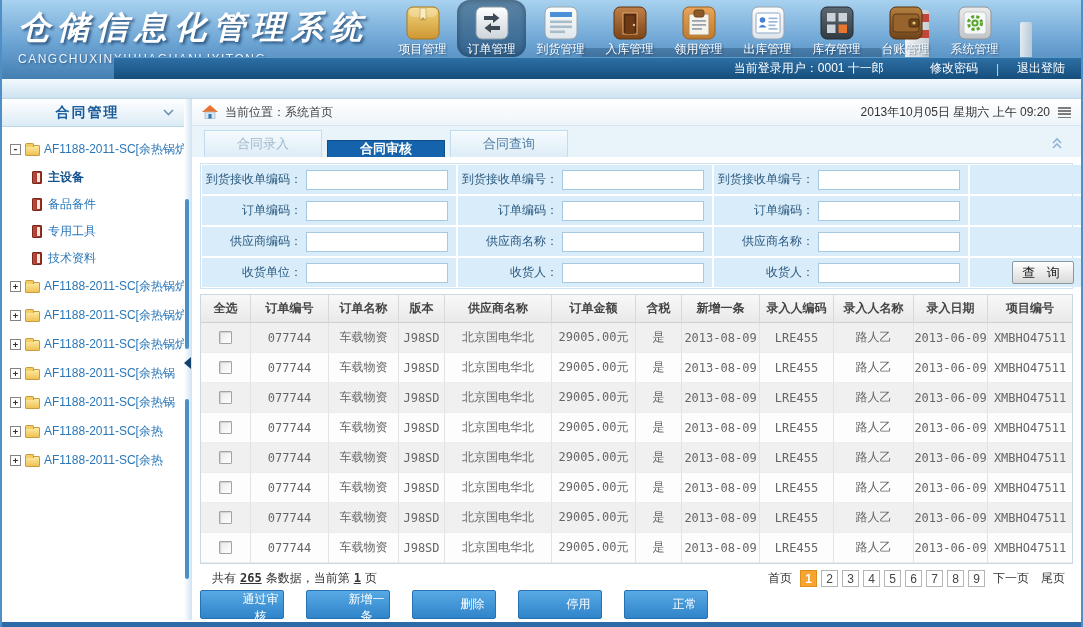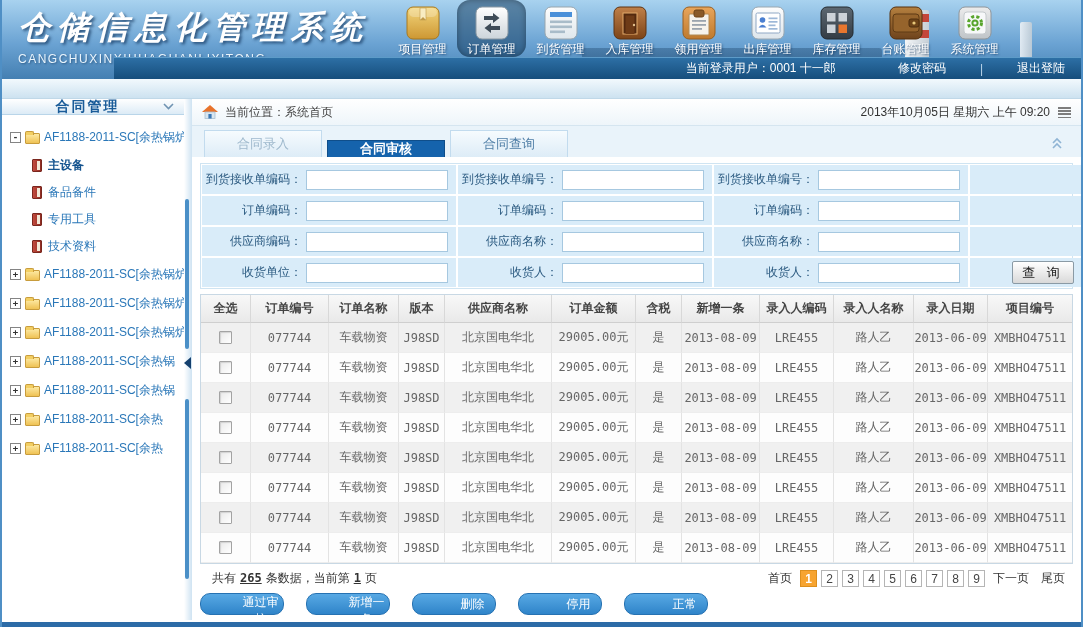--- a/index.html
+++ b/index.html
@@ -22,31 +22,31 @@
   .logo-sub { margin-top:2px; font-size:12px; color:#eaf5fd; letter-spacing:1.5px;
     text-shadow:1px 1px 2px rgba(20,55,95,.6); }
   .nav { position:absolute; left:386px; top:0; height:60px; display:flex; z-index:2; }
   .nav-item { width:69px; height:57px; display:flex; flex-direction:column; align-items:center;
     justify-content:flex-start; padding-top:6px; cursor:pointer; }
   .nav-item.active { background:rgba(9,48,84,.48); border-radius:13px; box-shadow:inset 0 0 6px rgba(0,0,0,.35); }
   .nav-item .ic { width:34px; height:34px; }
   .nav-item .nav-label { margin-top:1px; font-size:12px; color:#fff; text-shadow:1px 1px 2px rgba(20,55,95,.8); white-space:nowrap; }
   .userbar { position:absolute; left:112px; right:0; bottom:0; height:22px; z-index:4;
     background:linear-gradient(180deg,#2d6fa5,#164e7c); border-top:1px solid #5d9bc8;
-    display:flex; align-items:center; justify-content:flex-end; gap:16px; padding-right:16px;
+    display:flex; align-items:center; justify-content:flex-end; gap:0; padding-right:16px;
     color:#fff; font-size:12px; }
   .userbar span.who { margin-right:46px; }
   .userbar a { color:#fff; text-decoration:none; cursor:pointer; }
   .userbar .sep { margin:0 18px; color:#bcd6ea; }
   
   .substrip { height:20px; background:linear-gradient(180deg,#f2f9fd,#cde2f0); border-bottom:1px solid #c0d8e8; }
   
   .main { display:flex; height:521px; background:#fff; }
   .sidebar { width:182px; background:#fff; flex:none; }
-  .side-header { height:16px; background:linear-gradient(180deg,#ffffff,#dcebf6);
+  .side-header { height:28px; background:linear-gradient(180deg,#ffffff,#dcebf6);
     border-bottom:1px solid #b9d5e9; display:flex; align-items:center; cursor:pointer; padding:0 10px; }
   .side-title { flex:1; text-align:center; font-size:14px; font-weight:bold; color:#1a5c99; letter-spacing:2px; }
   .tree { padding:8px 2px 0 6px; }
   .tree-row { display:flex; align-items:center; gap:4px; padding:6px 0 6px 2px; font-size:12px;
     color:#2a77b8; cursor:pointer; white-space:nowrap; }
   .tree-child { display:flex; align-items:center; gap:6px; padding:5px 0 5px 24px; font-size:12px;
     color:#2a77b8; cursor:pointer; }
   .tree-child.bold { font-weight:bold; color:#15548f; }
   .exp { flex:none; width:11px; height:11px; border:1px solid #848484; background:#fff; color:#333;
     font:bold 9px/9px "DejaVu Sans Mono", monospace; text-align:center; cursor:pointer; }
@@ -109,22 +109,22 @@
   .foot { height:26px; flex:none; display:flex; align-items:center; padding:2px 12px 0 20px; font-size:12px; color:#333; }
   .foot b.u { text-decoration:underline; margin:0 4px; font-family:"DejaVu Sans Mono", monospace; }
   .foot .grow { flex:1; }
   .pager { display:flex; align-items:center; gap:4px; }
   .pager .plink { cursor:pointer; margin:0 4px; color:#333; }
   .pg { width:17px; height:17px; line-height:16px; text-align:center; border:1px solid #b5b5b5; background:#fff;
     font-size:12px; color:#444; cursor:pointer; }
   .pg.active { background:#f7a430; border-color:#dd8f1d; color:#fff; font-weight:bold; }
   
   .actions { height:28px; flex:none; display:flex; align-items:center; gap:22px; padding:0 8px; }
-  .btn-action { width:84px; height:22px; background:linear-gradient(180deg,#58a9e4,#2f84c9);
-    border:1px solid #2672b2; border-radius:10px; color:#fff; font-size:12px; cursor:pointer;
+  .btn-action { width:84px; height:29px; background:linear-gradient(180deg,#58a9e4,#2f84c9);
+    border:1px solid #2672b2; border-radius:2px; color:#fff; font-size:12px; cursor:pointer;
     font-family:"Liberation Sans", sans-serif;padding-left:37px; }
   .bottombar { position:absolute; left:0; right:0; bottom:0; height:5px; background:#2c6ba7; }
 </style>
 </head>
 <body>
 
 <div class="page">
 
   <div class="header">
     <div class="silhouette"></div>

